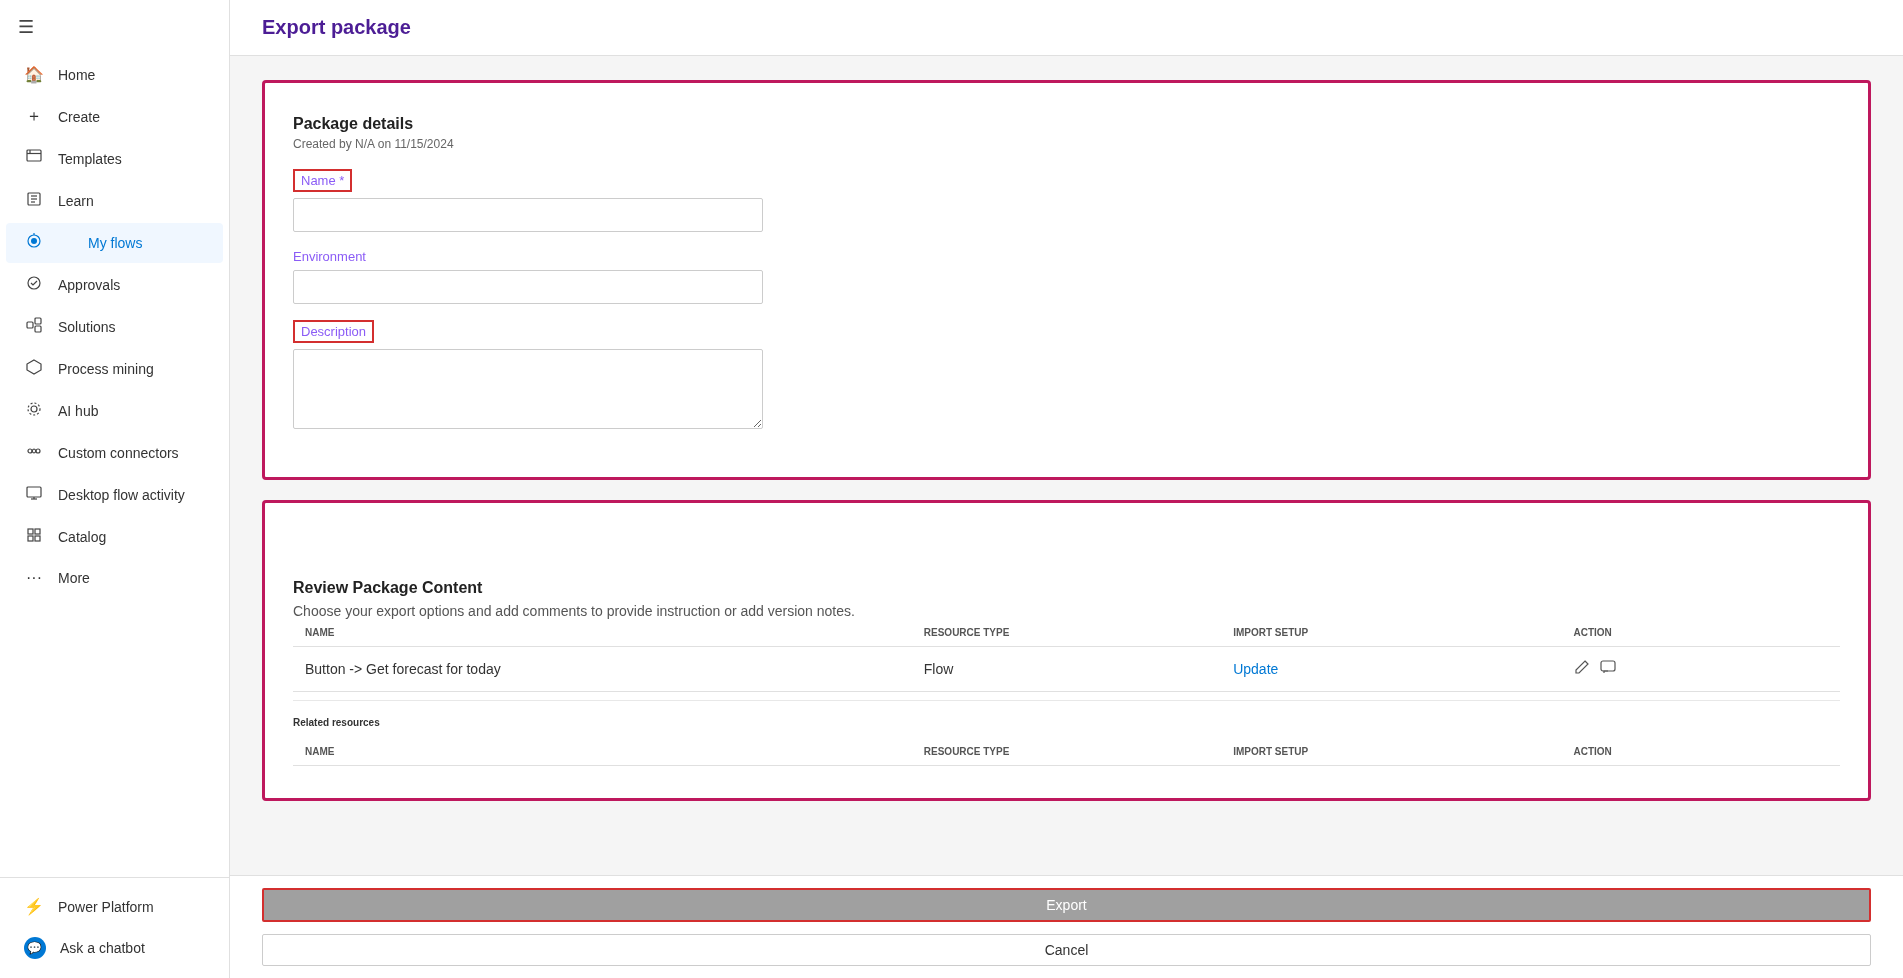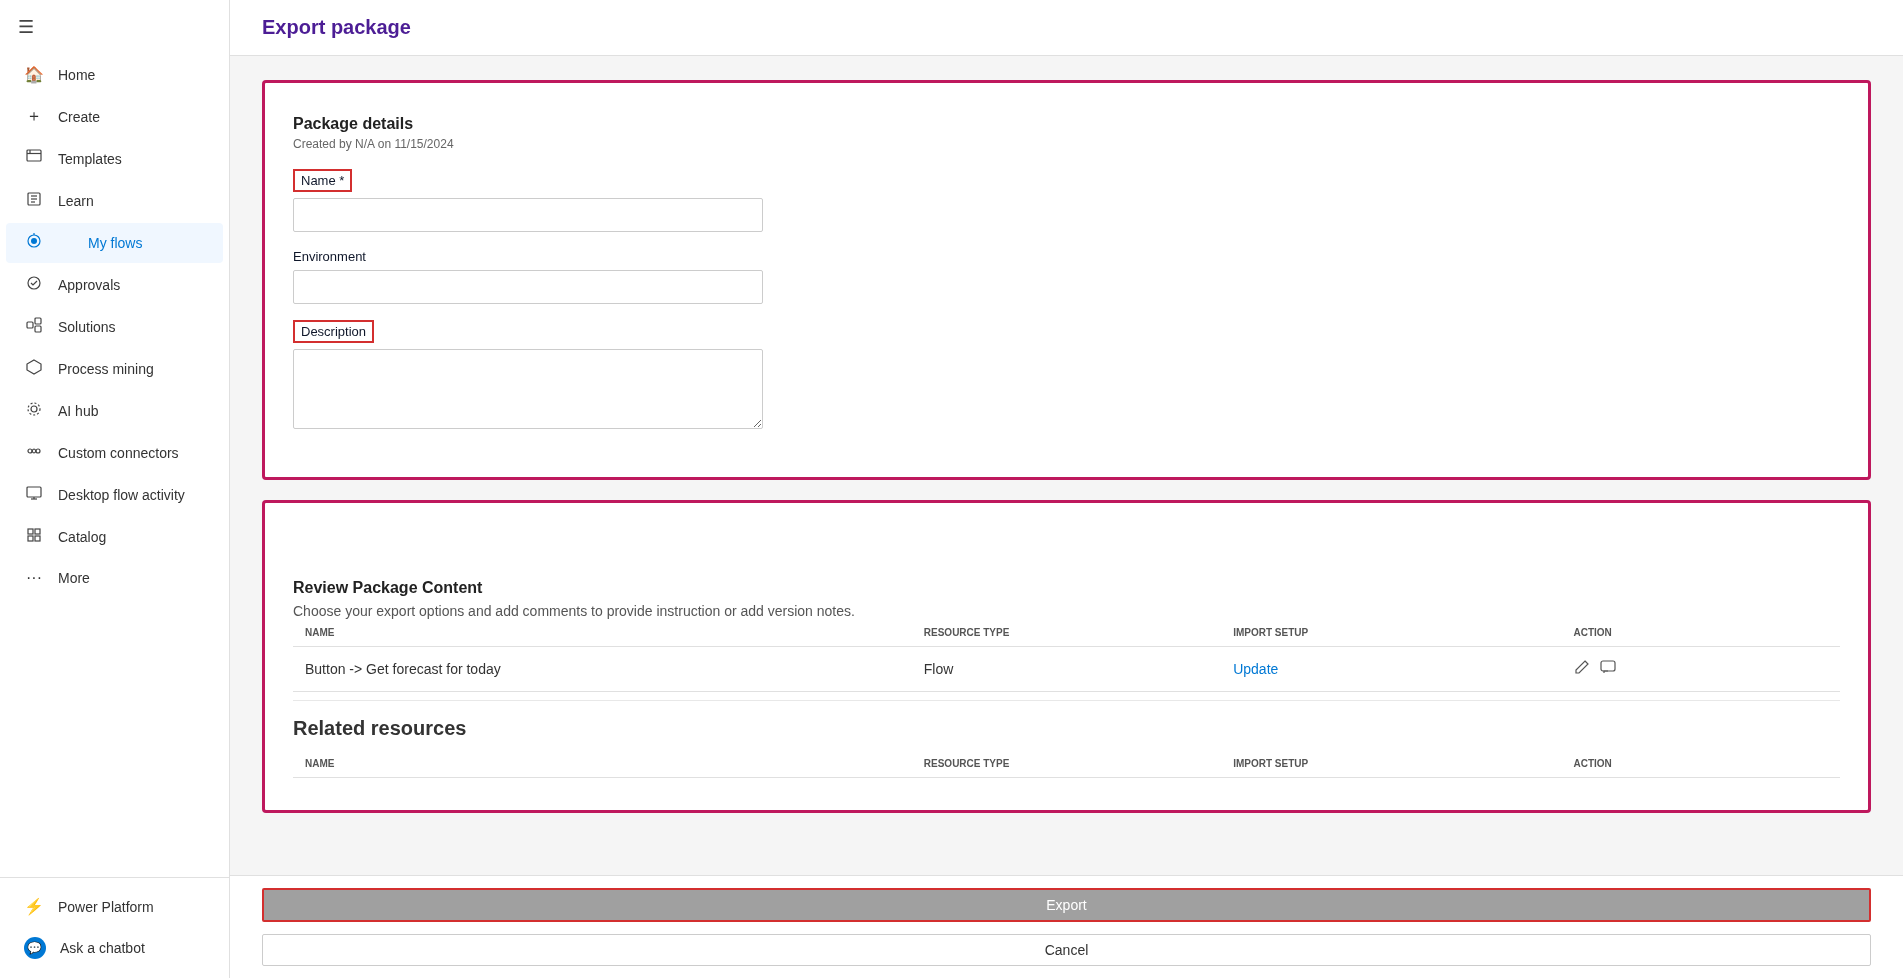--- a/index.html
+++ b/index.html
@@ -84,21 +84,21 @@
       color: #666;
       margin-bottom: 18px;
     }
 
     
     .form-group { margin-bottom: 16px; }
     .form-label {
       display: inline-block;
       font-size: 13px;
       font-weight: 500;
-      color: #0f172a;
+      color: #8b5cf6;
       margin-bottom: 6px;
     }
     .form-label.required-highlight {
       border: 2px solid #d32f2f;
       padding: 2px 6px;
     }
     .form-input {
       width: 470px;
       height: 34px;
       border: 1px solid #ccc;
@@ -155,21 +155,21 @@
     .pkg-table .col-resource { width: 20%; }
     .pkg-table .col-import { width: 22%; }
     .pkg-table .col-action { width: 18%; }
     .update-link { color: #0078d4; cursor: pointer; font-size: 14px; }
     .action-icons { display: flex; gap: 10px; align-items: center; }
     .action-icon { font-size: 16px; color: #555; cursor: pointer; }
     .section-divider { height: 1px; background: #e8e8e8; margin: 8px 0 16px; }
 
     
     .related-label {
-      font-size: 20px;
+      font-size: 10px;
       font-weight: 600;
       color: #333;
       margin-bottom: 10px;
     }
 
     
     .footer-bar {
       position: fixed;
       bottom: 0;
       right: 0;

